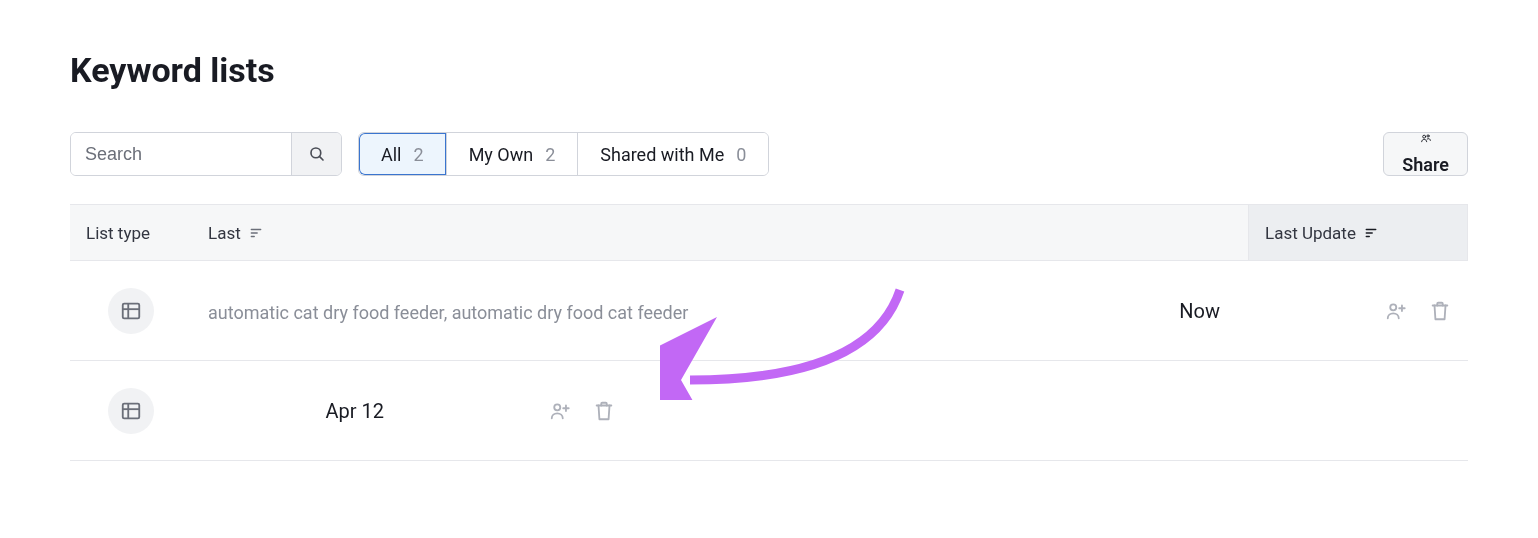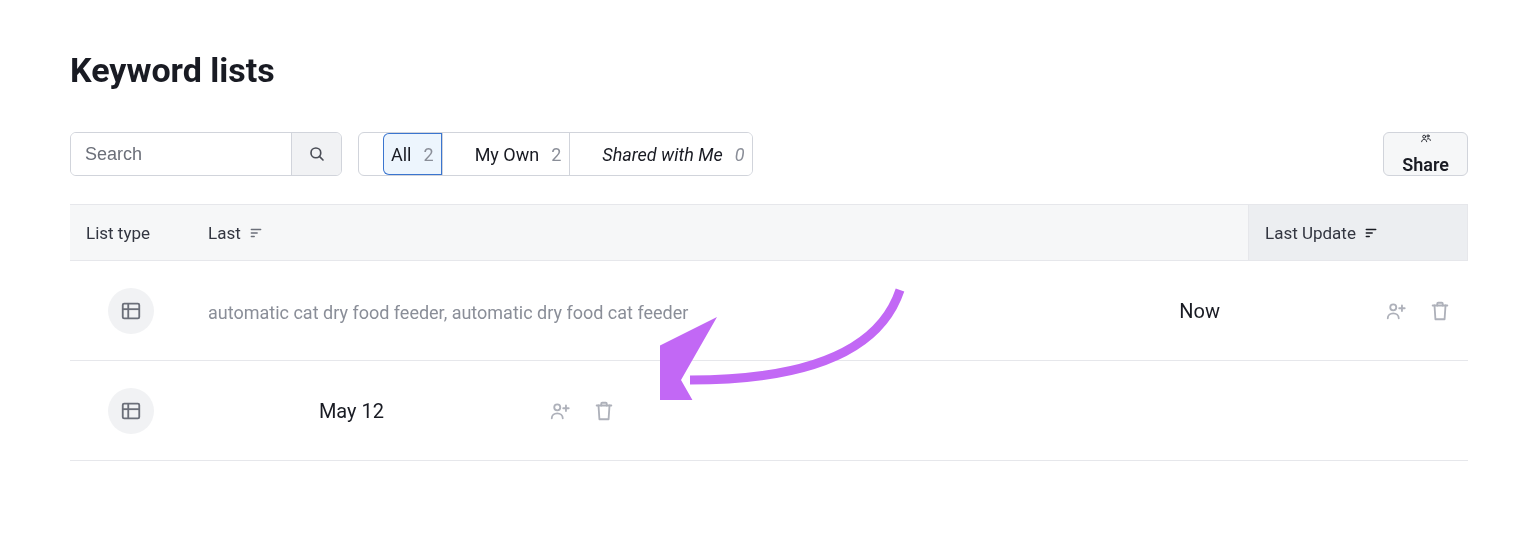--- a/index.html
+++ b/index.html
@@ -57,29 +57,28 @@
     display: flex;
     border: 1px solid #d1d4db;
     border-radius: 6px;
     overflow: hidden;
     height: 44px;
   }
   .tab {
     display: flex;
     align-items: center;
     gap: 12px;
-    padding: 0 8px;
+    padding: 0 22px;
     font-size: 18px;
     color: #191b23;
     cursor: pointer;
     border-right: 1px solid #d1d4db;
     background: #fff;
-    margin-left: 24px;
-  }
-  .tab:last-child { border-right: none; font-style: italic; }
+  }
+  .tab:last-child { border-right: none; }
   .tab .count { color: #8a8e98; }
   .tab.active {
     background: #edf5fd;
     box-shadow: inset 0 0 0 1px #3a75cf;
     border-radius: 6px 0 0 6px;
   }
 
   .spacer { flex: 1; }
 
   .share-btn {
@@ -280,21 +279,21 @@
     <div class="row">
       <div class="cell type">
         <div class="type-icon">
           <svg width="22" height="22" viewBox="0 0 24 24" fill="none" stroke="#6b6f79" stroke-width="2" stroke-linejoin="round">
               <rect x="3" y="4" width="18" height="16" rx="1.5"></rect>
               <line x1="3" y1="10" x2="21" y2="10"></line>
               <line x1="9" y1="4" x2="9" y2="20"></line>
             </svg>
         </div>
       </div>
-      <div class="cell update">May 12</div>
+      <div class="cell update">Apr 12</div>
       <div class="cell actions">
         <div class="icon-btn">
           <svg width="22" height="22" viewBox="0 0 24 24" fill="none" stroke="currentColor" stroke-width="2" stroke-linecap="round" stroke-linejoin="round">
               <circle cx="9" cy="8" r="3.3"></circle>
               <path d="M3 20c0-3.2 2.7-5.5 6-5.5s6 2.3 6 5.5"></path>
               <line x1="18.5" y1="6" x2="18.5" y2="12"></line>
               <line x1="15.5" y1="9" x2="21.5" y2="9"></line>
             </svg>
         </div>
         <div class="icon-btn">

